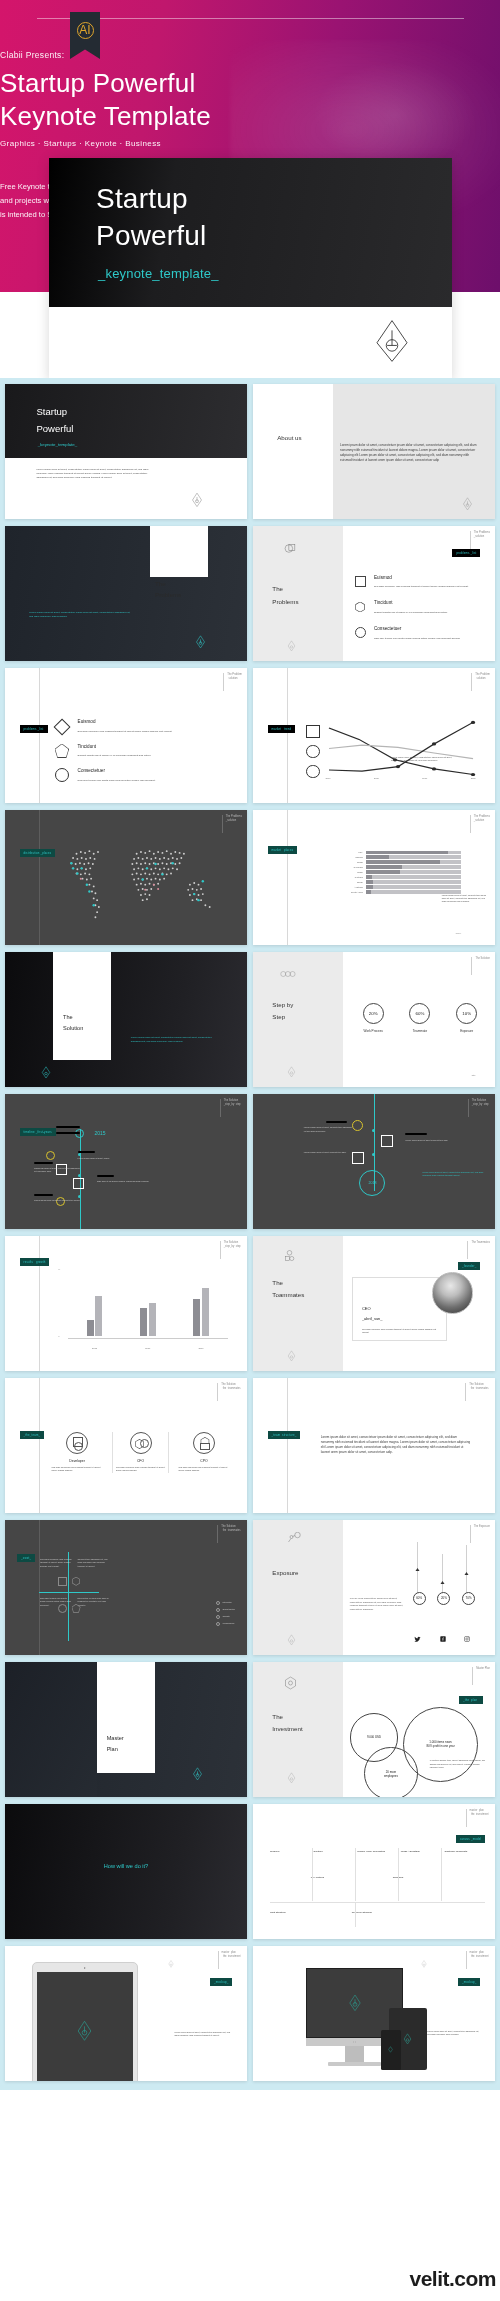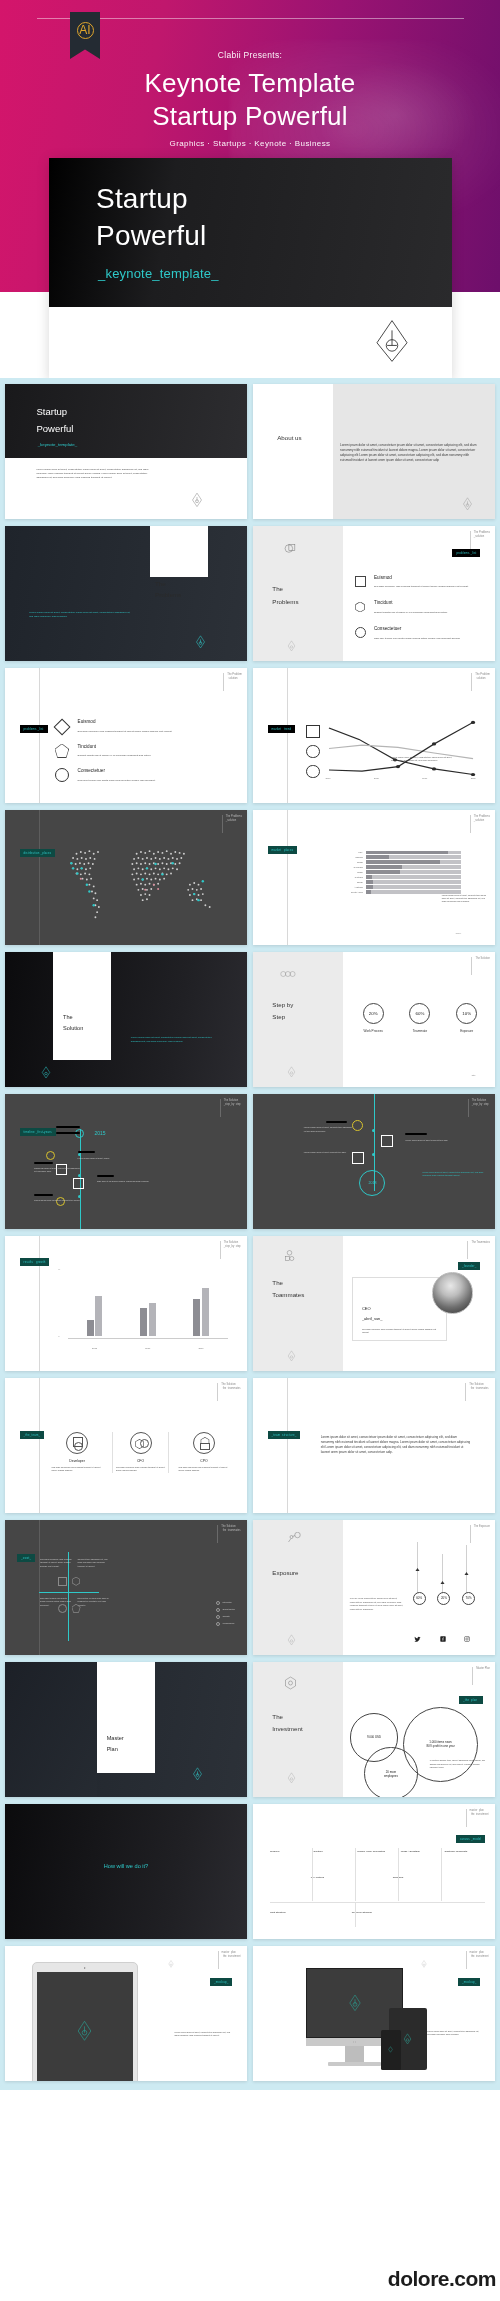--- a/index.html
+++ b/index.html
@@ -55,21 +55,21 @@
   .ribbon-badge {
     width: 17px; height: 17px;
     border: 1.4px solid #e0a62c;
     border-radius: 50%;
     color: #e0a62c;
     font-size: 12px;
     line-height: 15px;
     text-align: center;
     font-family: "Liberation Sans", sans-serif;
   }
-  .hero-center { position: absolute; left: 0; right: 0; top: 50px; text-align: center; color: #fff; }
+  .hero-center { position: absolute; left: 0; right: 0; top: 50px; color: #fff; }
   .hero-presents { font-size: 8.5px; letter-spacing: .3px; opacity: .95; margin-bottom: 7px; }
   .hero-title { font-size: 26px; font-weight: 300; line-height: 1.28; letter-spacing: .2px; }
   .hero-tags { font-size: 8px; letter-spacing: .4px; margin-top: 5px; opacity: .95; }
   .hero-desc { font-size: 7.6px; line-height: 1.85; margin-top: 32px; opacity: .95; }
 
   
   .feature-wrap {
     position: absolute;
     left: 49px; top: 158px;
     width: 403px; height: 222px;
@@ -179,22 +179,22 @@
   <div class="hero-hand"></div>
   <div class="hero-hand2"></div>
   <div class="hero-rule"></div>
 
   <div class="ribbon">
     <div class="ribbon-badge">AI</div>
   </div>
 
   <div class="hero-center">
     <div class="hero-presents">Clabii Presents:</div>
+    <div class="hero-title">Startup Powerful</div>
     <div class="hero-title">Keynote Template</div>
-    <div class="hero-title">Startup Powerful</div>
     <div class="hero-tags">Graphics · Startups · Keynote · Business</div>
     <div class="hero-desc">Free Keynote template for business presentations</div>
     <div class="hero-desc" style="margin-top:0">and projects with more than 32 Master Slides</div>
     <div class="hero-desc" style="margin-top:0">is intended to Startups.</div>
   </div>
 </div>
 
 <div class="feature-wrap">
   <div class="feature-dark">
     <div class="ft-title">Startup</div>
@@ -1024,13 +1024,13 @@
     </div>
     <div class="t-body" style="right:5%;top:62%;width:23%;font-size:2.1px">Lorem ipsum dolor sit amet, consectetuer adipiscing elit, sed diam nonummy nibh euismod.</div>
     <svg style="position:absolute;right:28%;top:10%;width:6px;height:8px" viewBox="0 0 40 52">
       <path d="M20 3 L35 26 L20 48 L5 26 Z" fill="none" stroke="#c0c0c0" stroke-width="2.5"></path>
       <circle cx="20" cy="30" r="5" fill="none" stroke="#c0c0c0" stroke-width="2.5"></circle>
     </svg>
   </div>
 
 </div>
 
-<div class="watermark">dolore.com</div>
+<div class="watermark">velit.com</div>
 
 </body></html>

